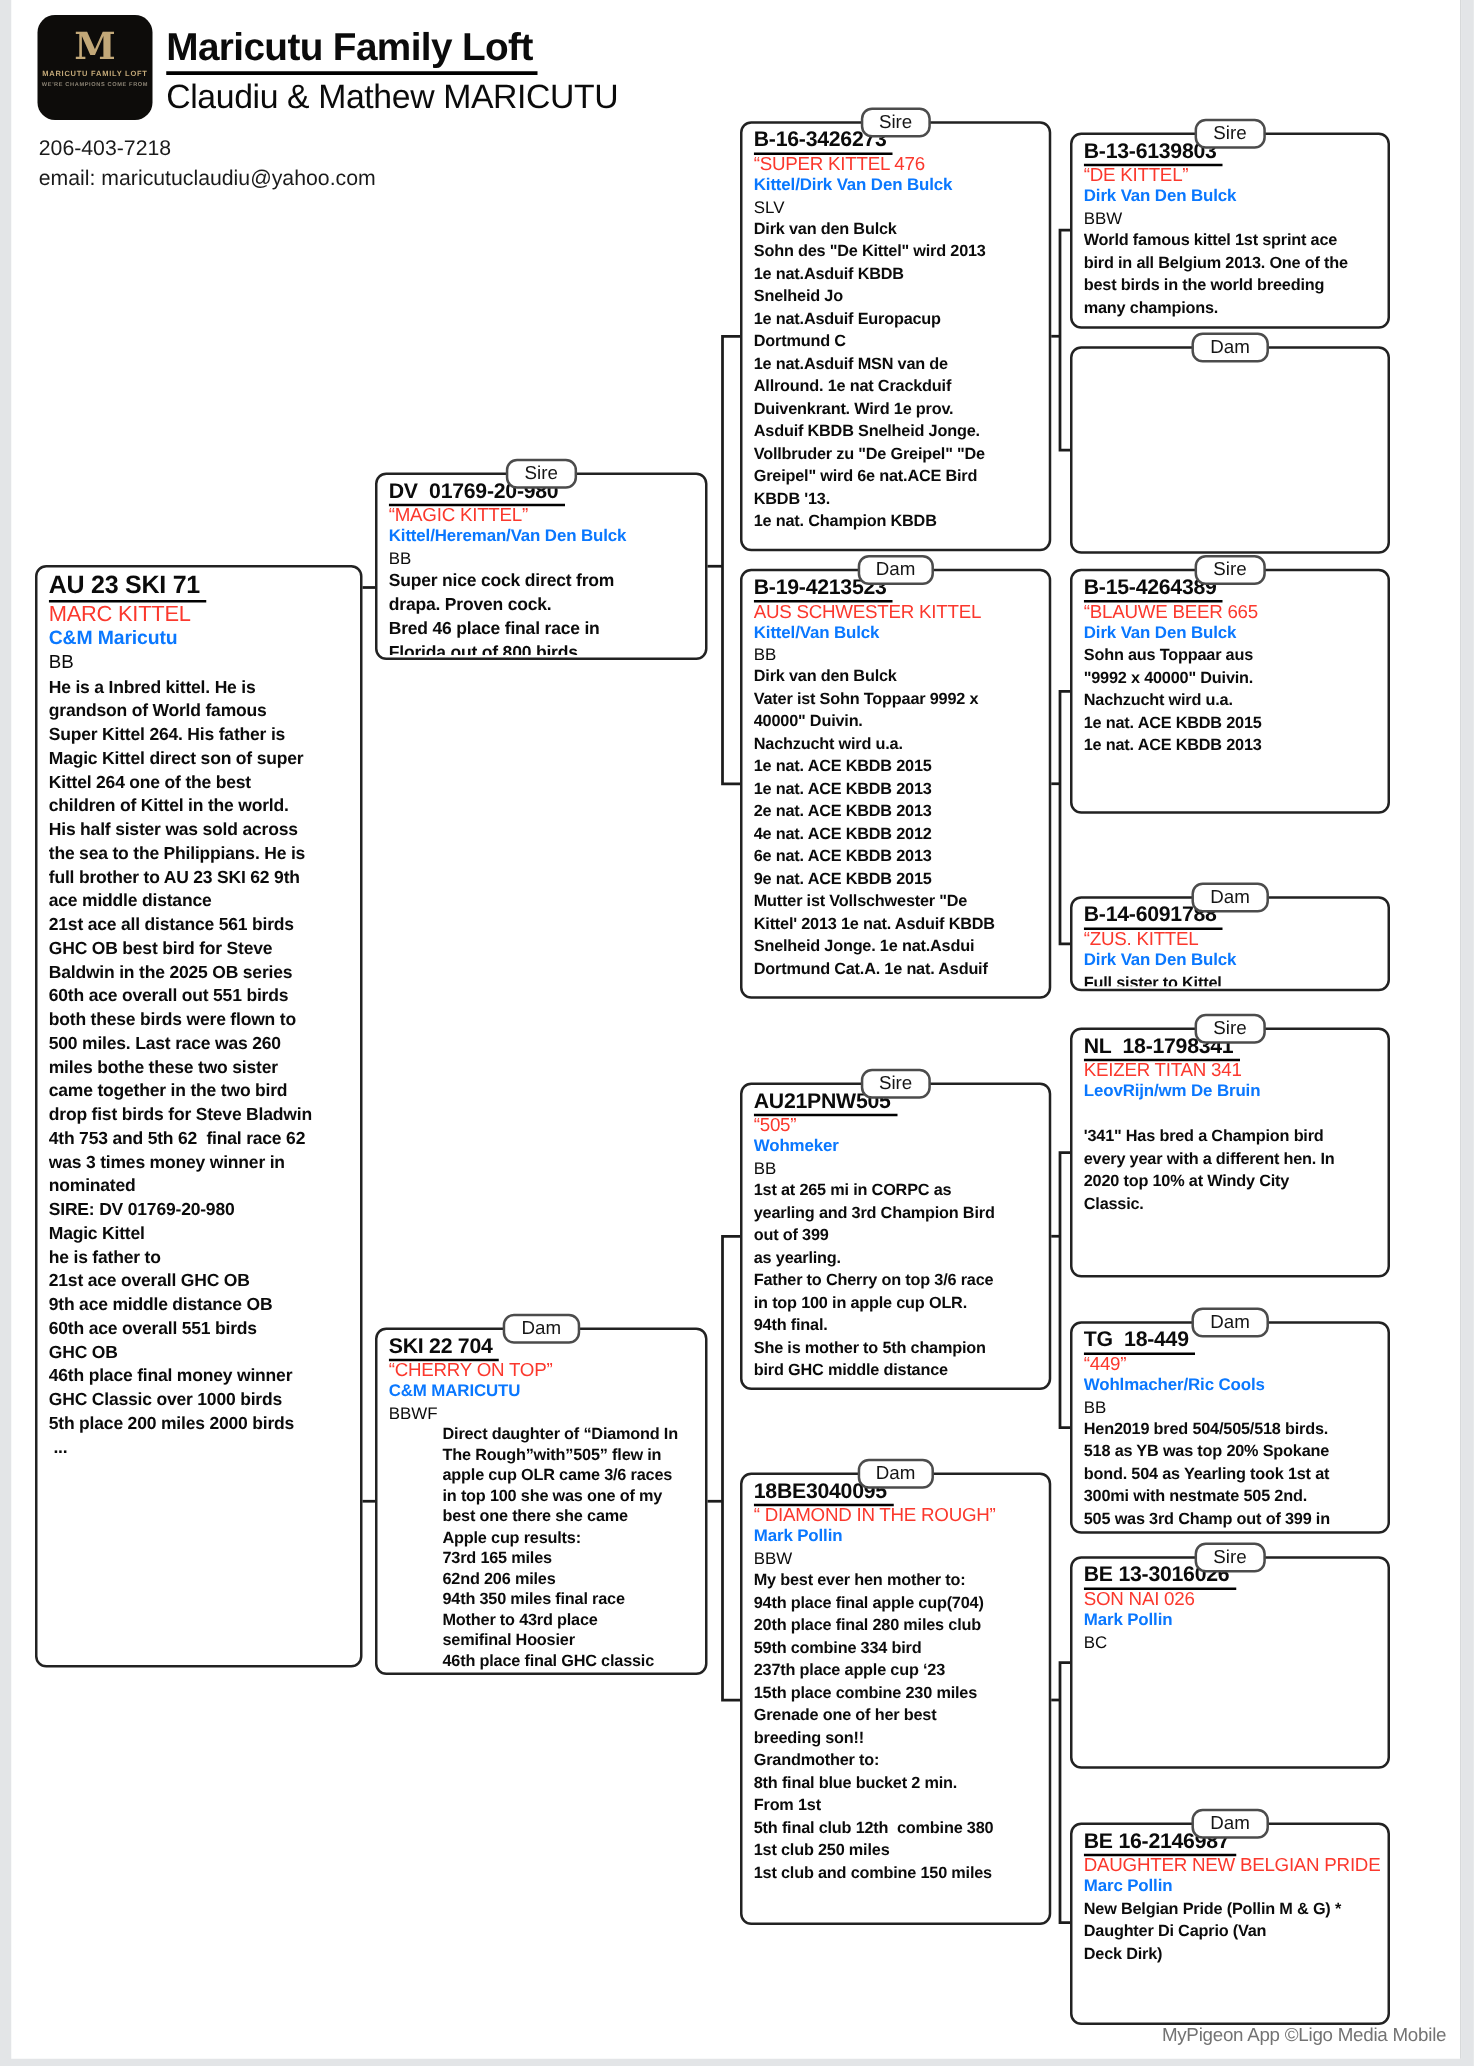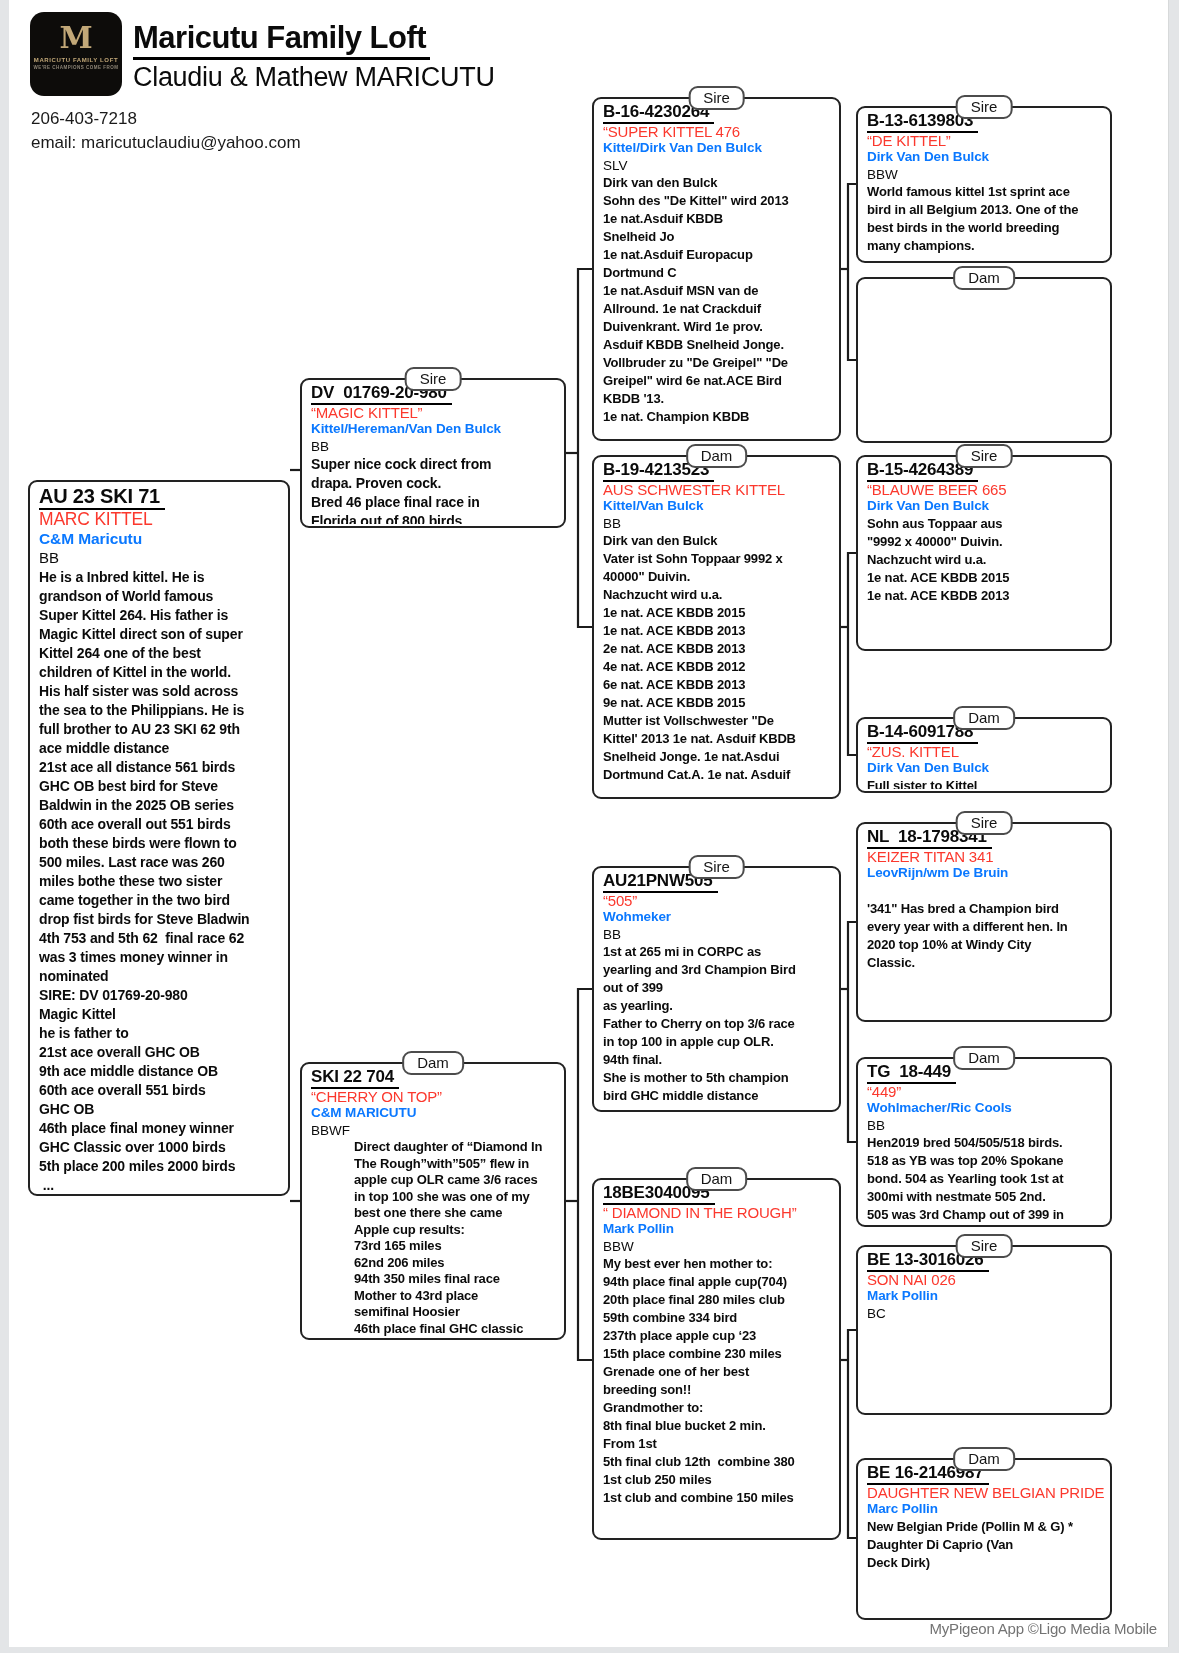--- a/index.html
+++ b/index.html
@@ -65,21 +65,21 @@
         <path d="M856,184 H848 V360 H856"></path>
       <path d="M841,627 H848"></path>
         <path d="M856,553 H848 V755 H856"></path>
       <path d="M841,989 H848"></path>
         <path d="M856,922 H848 V1142 H856"></path>
       <path d="M841,1360 H848"></path>
         <path d="M856,1330 H848 V1538 H856"></path>
     </g>
   </svg>
 
-  <div class="node subject" style="left:28px;top:452px;width:262px;height:716px;margin-top:28px;">
+  <div class="node subject" style="left:28px;top:452px;width:262px;height:882px;">
     <div class="nbody">
       <div class="band">AU 23 SKI 71</div>
       <div class="bname">MARC KITTEL</div>
       <div class="strain">C&amp;M Maricutu</div>
       <div class="cline">BB</div>
       <div class="notes">He is a Inbred kittel. He is
 grandson of World famous
 Super Kittel 264. His father is
 Magic Kittel direct son of super
 Kittel 264 one of the best
@@ -147,21 +147,21 @@
 Mother to 43rd place
 semifinal Hoosier
 46th place final GHC classic
 2x 1 wild bunch</div>
     </div>
   </div>
 
   <div class="node g2" style="left:592px;top:97px;width:249px;height:344px;">
     <div class="tab">Sire</div>
     <div class="nbody">
-      <div class="band">B-16-4230264</div>
+      <div class="band">B-16-3426273</div>
       <div class="bname">“SUPER KITTEL 476</div>
       <div class="strain">Kittel/Dirk Van Den Bulck</div>
       <div class="cline">SLV</div>
       <div class="notes">Dirk van den Bulck
 Sohn des "De Kittel" wird 2013
 1e nat.Asduif KBDB
 Snelheid Jo
 1e nat.Asduif Europacup
 Dortmund C
 1e nat.Asduif MSN van de

